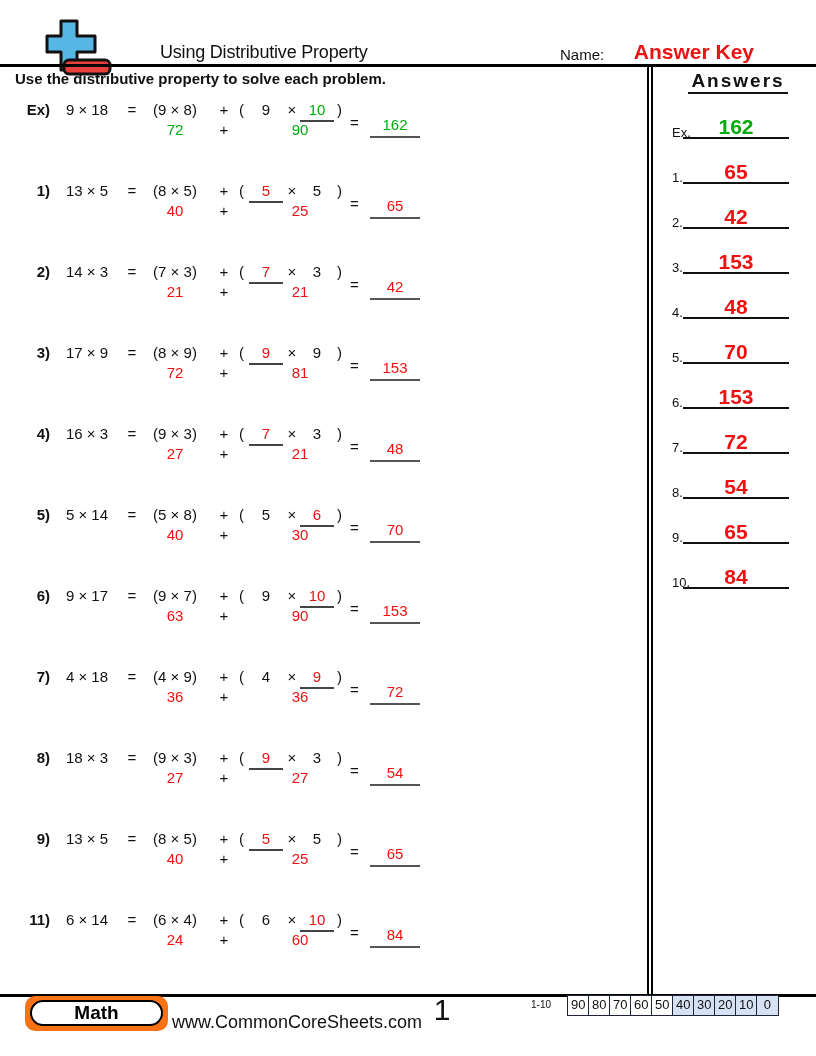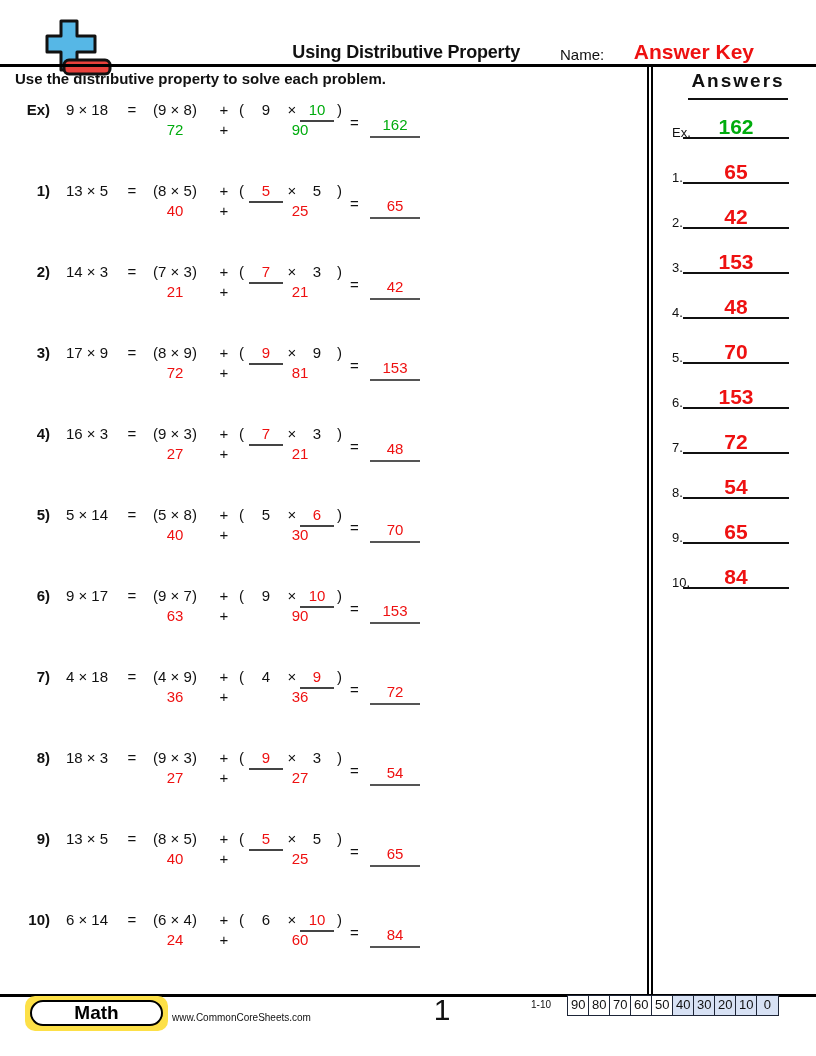--- a/index.html
+++ b/index.html
@@ -6,22 +6,22 @@
   html,body { width:816px; height:1056px; background:#fff; }
   body {
     position:relative;
     font-family:"Liberation Sans","DejaVu Sans",sans-serif;
     color:#111;
     overflow:hidden;
   }
 
   
   .logo-svg { position:absolute; left:44px; top:18px; }
-  .page-title { position:absolute; left:160px; top:42px; width:360px; text-align:right;
-    font-size:18px; font-weight:700; letter-spacing:-0.2px; }
+  .page-title { position:absolute; left:160px; top:42px; width:360px; text-align:left;
+    font-size:18px; font-weight:400; letter-spacing:-0.2px; }
   .name-label { position:absolute; left:560px; top:46px; font-size:15px; }
   .answer-key { position:absolute; left:618px; top:40px; width:136px; text-align:right;
     font-size:21px; font-weight:700; color:#EE1111; }
   .header-line { position:absolute; left:0; top:64px; width:816px; height:3px; background:#000; }
   .instruction { position:absolute; left:15px; top:70px; font-size:15px; font-weight:700; }
 
   
   .divider { position:absolute; left:647px; top:64px; width:6px; height:931px;
     border-left:2px solid #000; border-right:2px solid #000; }
 
@@ -44,37 +44,37 @@
              border-bottom:2px solid #555; padding-bottom:3px; color:var(--c); }
   .pprod1  { left:143px; top:20px !important; width:64px; text-align:center; color:var(--c); }
   .pplus2  { left:216px; top:20px !important; width:16px; text-align:center; }
   .pprod2  { left:268px; top:20px !important; width:64px; text-align:center; color:var(--c); }
   .problem.bf .pslota { border-bottom:2px solid #444; padding-bottom:2px; color:var(--c); }
   .problem.bs .pslotb { border-bottom:2px solid #444; padding-bottom:2px; color:var(--c); }
 
   
   .ans-title { position:absolute; left:688px; top:70px; width:100px; text-align:center;
     font-size:19px; font-weight:700; letter-spacing:2px;
-    border-bottom:2.5px solid #111; padding-bottom:6px; }
+    border-bottom:2.5px solid #111; padding-bottom:0; }
   .ans-item { position:absolute; left:652px; width:142px; height:28px; }
   .ans-label { position:absolute; left:20px; top:10px; font-size:13px; }
   .ans-value { position:absolute; left:31px; top:0; width:106px; height:24px; text-align:center;
     font-size:21px; font-weight:700; color:#EE1111;
     border-bottom:2px solid #111; }
   .ans-item.ex .ans-value { color:#00AC0E; }
 
   
   .footer-line { position:absolute; left:0; top:994px; width:816px; height:3px; background:#000; }
   .badge { position:absolute; left:25px; top:996px; width:143px; height:35px;
-    background:#fde047; border-radius:10px; }
+    background:#f97316; border-radius:10px; }
   .badge-oval { position:absolute; left:5px; top:4px; width:133px; height:26px; background:#fff;
     border:2px solid #000; border-radius:14px;
     display:flex; align-items:center; justify-content:center;
     font-size:19px; font-weight:700; color:#000; }
-  .website { position:absolute; left:172px; top:1012px; font-size:10px; }
+  .website { position:absolute; left:172px; top:1012px; font-size:18px; }
   .page-num { position:absolute; left:420px; top:993px; width:44px; text-align:center; font-size:30px; }
   .score-label { position:absolute; left:531px; top:999px; font-size:10px; }
   .score-grid { position:absolute; left:567px; top:995px; display:flex; }
   .score-cell { width:22.5px; height:21px; border:1.5px solid #1D2537; margin-left:-1.5px;
     text-align:center; font-size:13px; line-height:18px; background:#fff; }
   .score-cell:first-child { margin-left:0; }
   .score-cell.blue { background:#D7E1F4; }
 </style>
 </head>
 <body>
@@ -264,21 +264,21 @@
   <span class="pslotb">5</span>
   <span class="pclose">)</span>
   <span class="peq2">=</span>
   <span class="pans">65</span>
   <span class="pprod1">40</span>
   <span class="pplus2">+</span>
   <span class="pprod2">25</span>
 </div>
 
 <div class="problem bs" style="top:911px">
-  <span class="plabel">10)</span>
+  <span class="plabel">11)</span>
   <span class="pexpr">6 × 14</span>
   <span class="peq1">=</span>
   <span class="pgroup1">(6 × 4)</span>
   <span class="pplus">+</span>
   <span class="popen">(</span>
   <span class="pslota">6</span>
   <span class="ptimes">×</span>
   <span class="pslotb">10</span>
   <span class="pclose">)</span>
   <span class="peq2">=</span>

